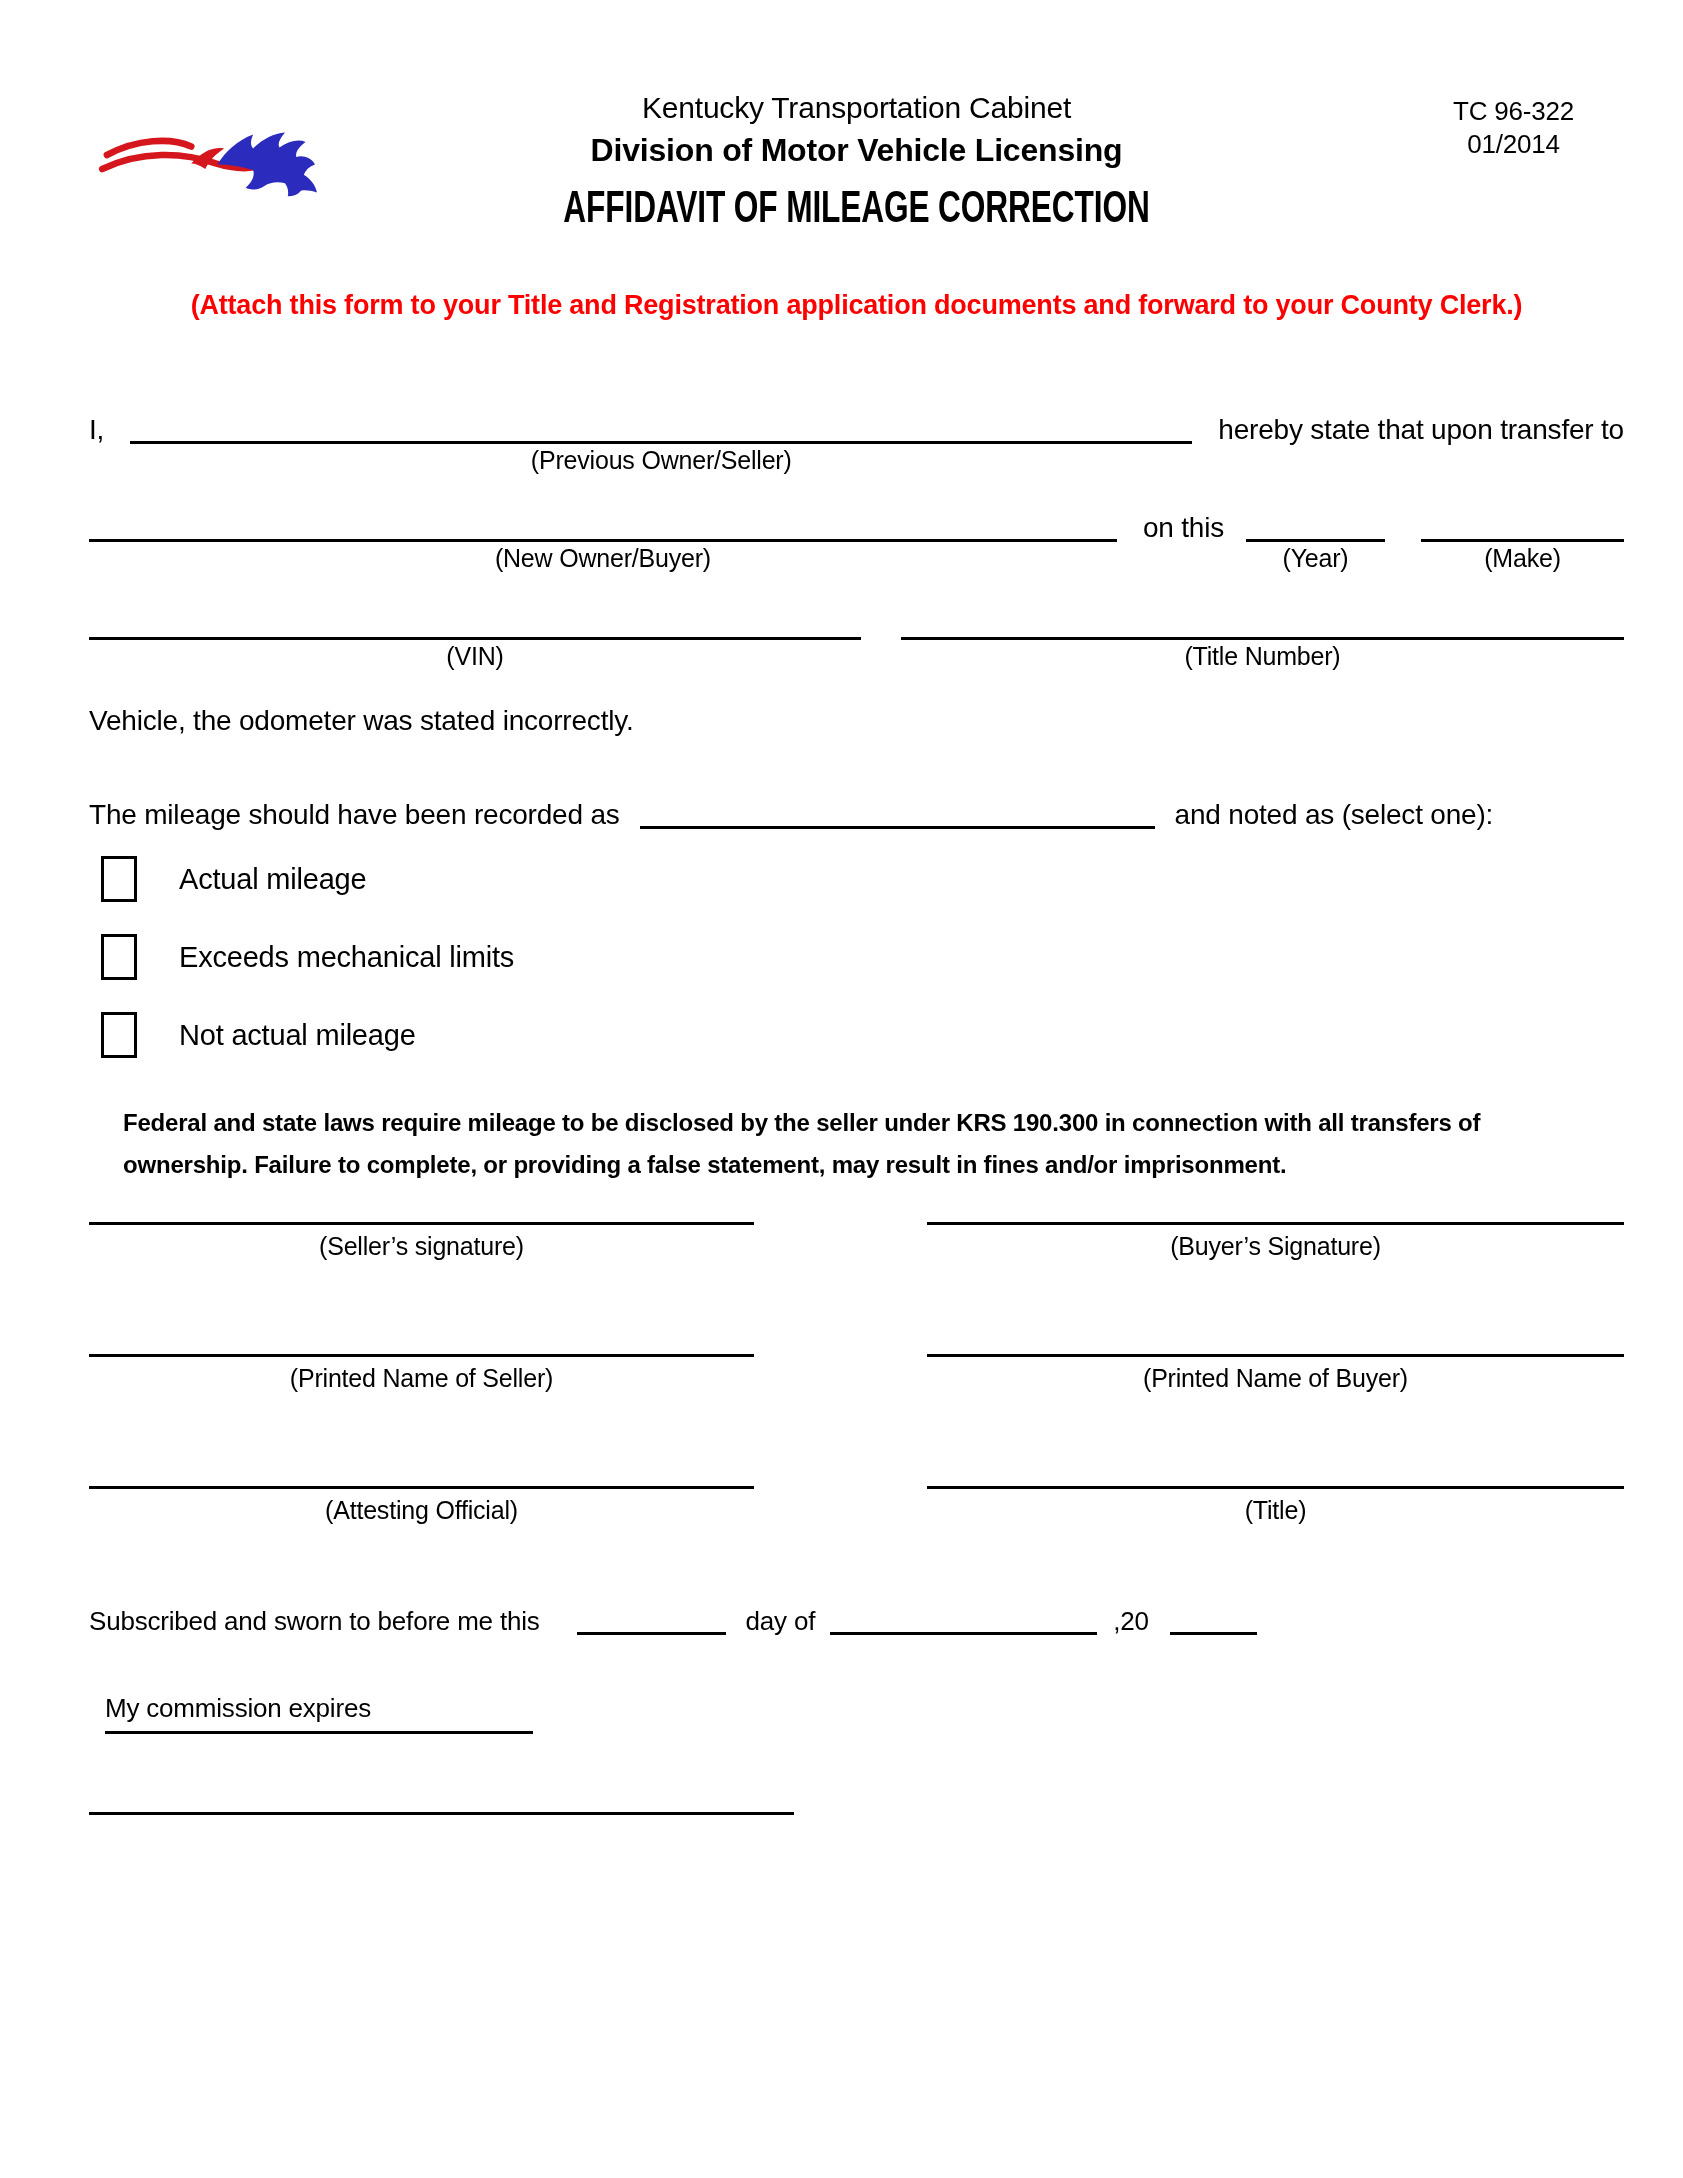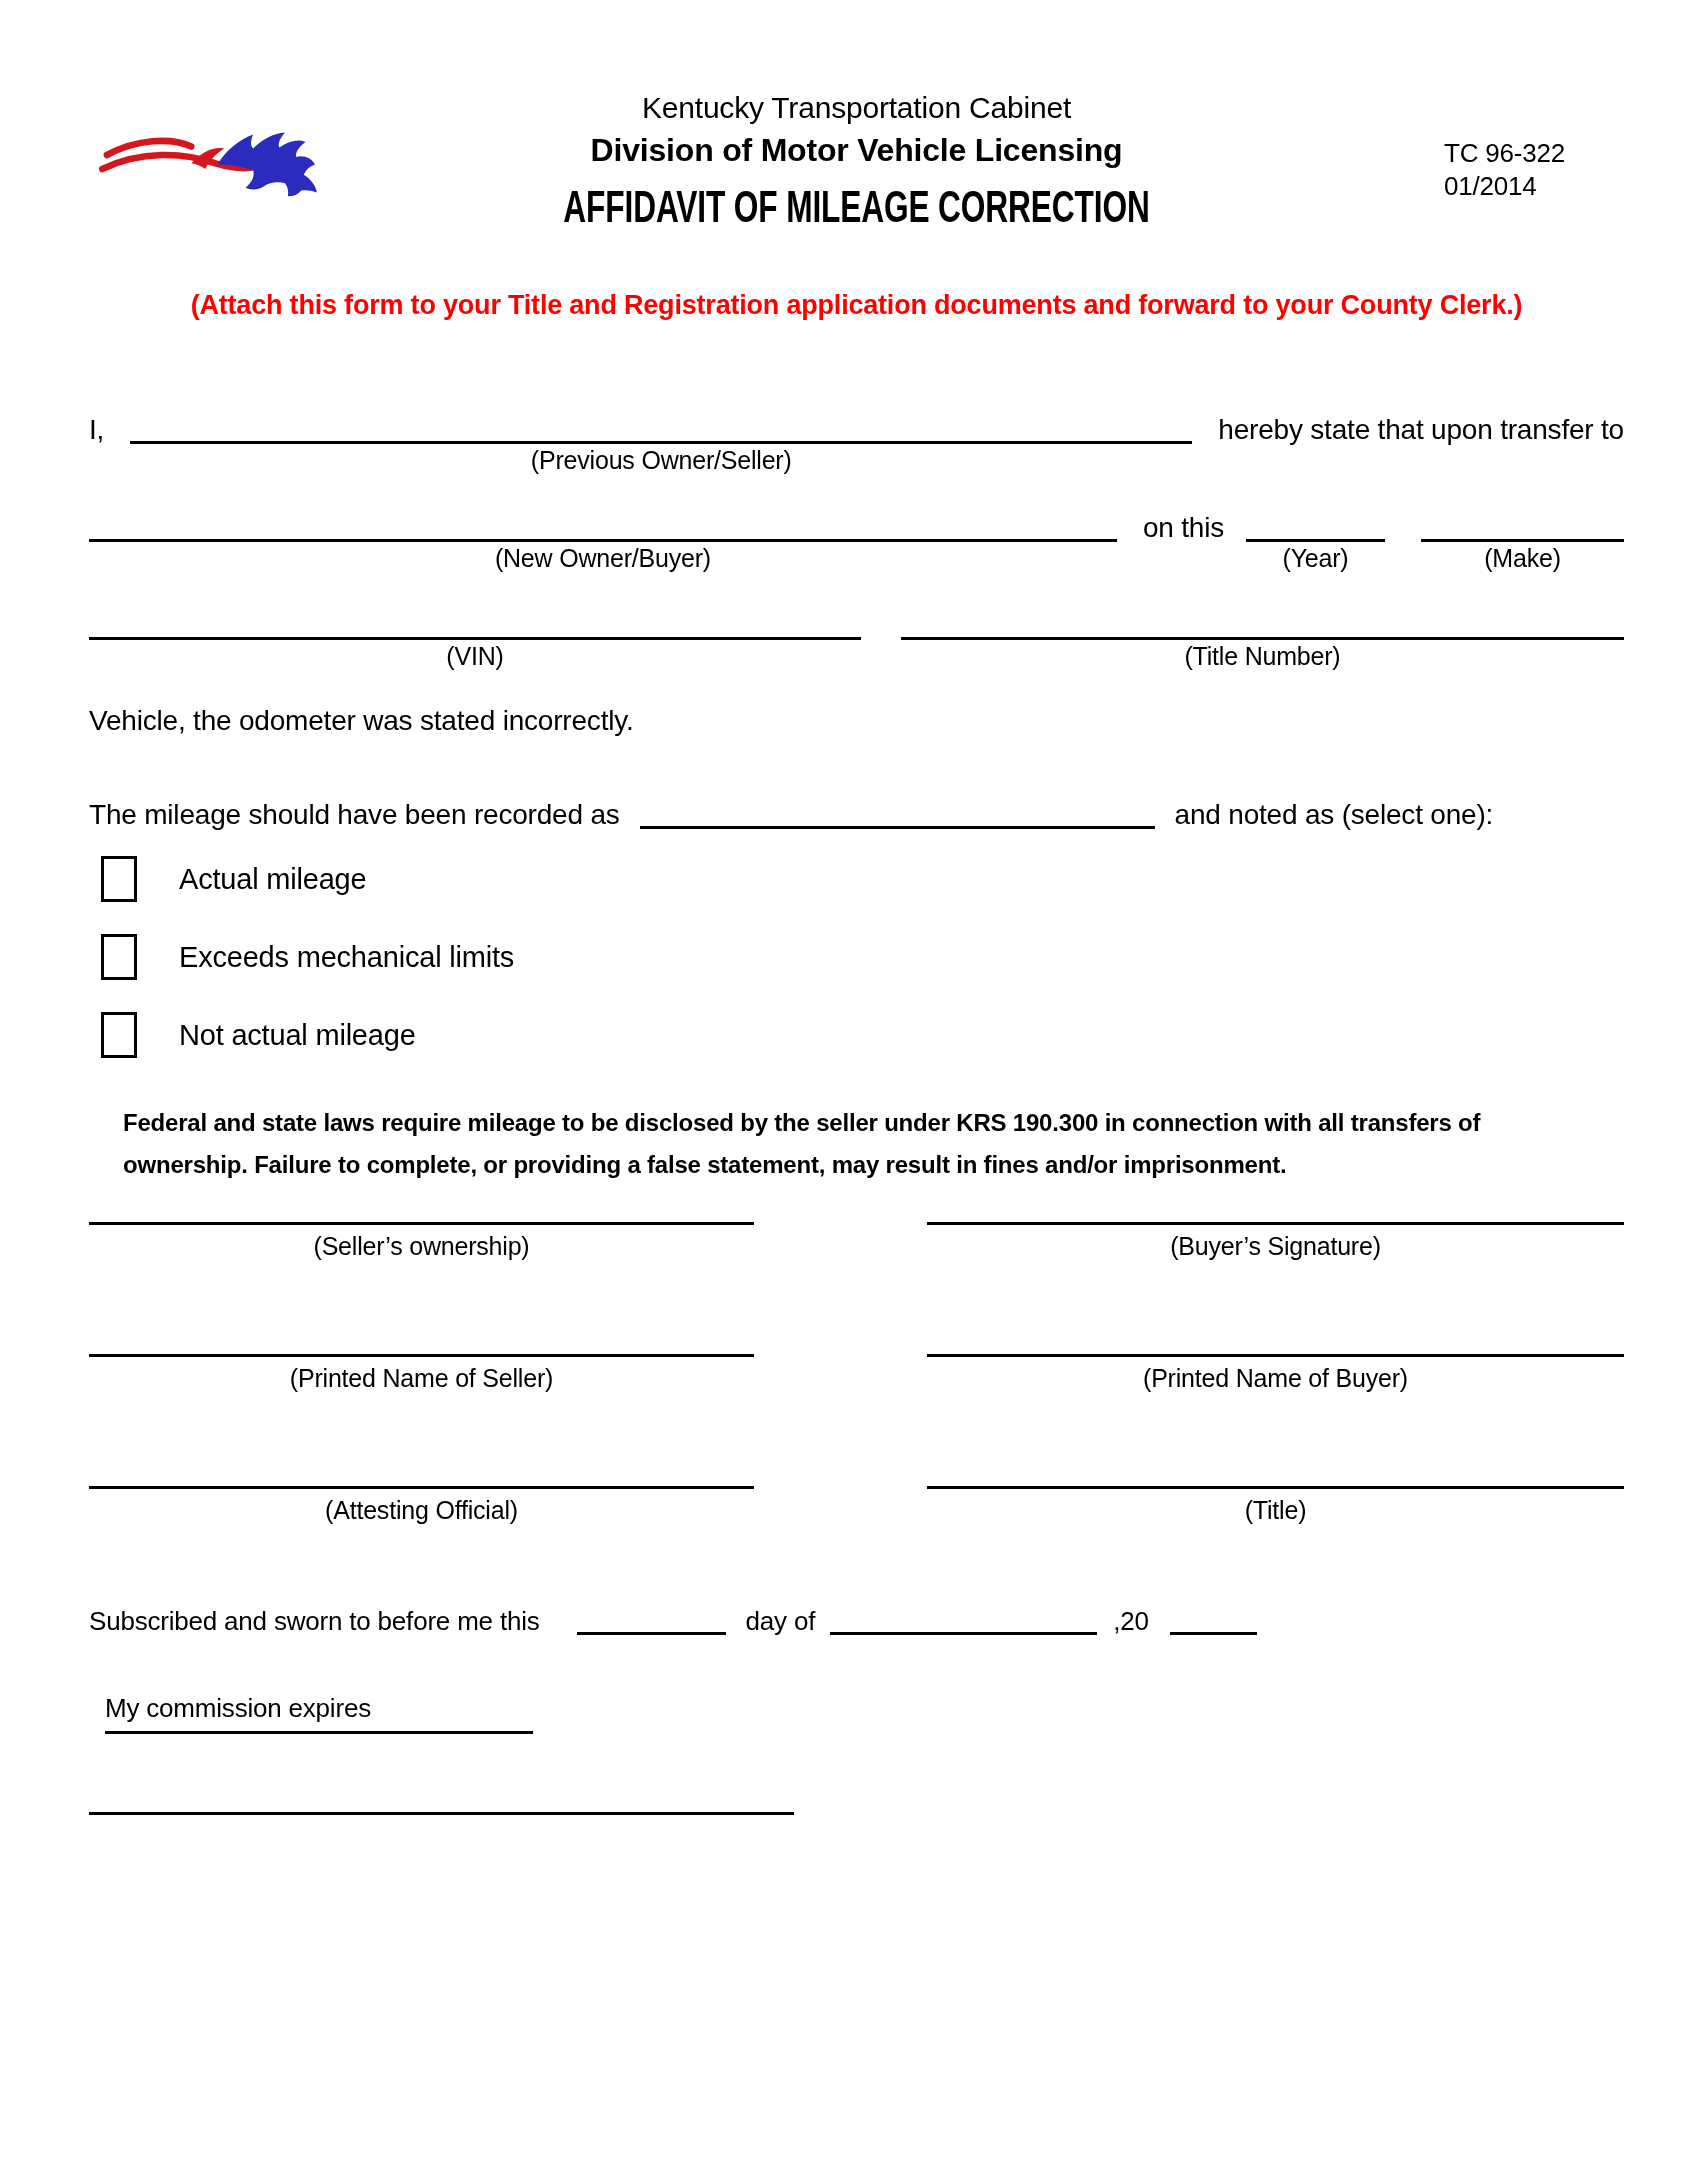--- a/index.html
+++ b/index.html
@@ -14,21 +14,21 @@
   
   .header { position:relative; height:243px; }
   .logo { position:absolute; left:8px; top:125px; width:226px; height:75px; }
   .titles { text-align:center; padding-top:91px; }
   .agency   { font-size:30px; line-height:34px; font-weight:normal; }
   .division { font-size:32px; line-height:38px; font-weight:bold; margin-top:6px; }
   .form-title {
     font-size:44px; line-height:48px; font-weight:bold; margin-top:14px;
     transform:scaleX(0.72); transform-origin:50% 50%; white-space:nowrap;
   }
-  .meta { position:absolute; right:59px; top:95px; font-size:26px; line-height:33px; text-align:left;margin-top:42px; }
+  .meta { position:absolute; right:50px; top:95px; font-size:26px; line-height:33px; text-align:center; }
 
   
   .notice {
     margin-top:45px; text-align:center; font-weight:bold;
     font-size:27px; line-height:34px; color:#ff0000; white-space:nowrap;
   }
 
   
   .frow { display:flex; align-items:baseline; height:38px; margin-bottom:60px; font-size:28px; }
   .blank {
@@ -184,21 +184,21 @@
   <div class="legal">
     <div>Federal and state laws require mileage to be disclosed by the seller under KRS 190.300 in connection with all transfers of</div>
     <div>ownership.  Failure to complete, or providing a false statement, may result in fines and/or imprisonment.</div>
   </div>
 
   <div class="sig-section">
 
     <div class="sig-row">
       <div class="sig-cell c1">
         <div class="sigline"></div>
-        <div class="sig-cap">(Seller’s ownership)</div>
+        <div class="sig-cap">(Seller’s signature)</div>
       </div>
       <div class="sig-cell c2">
         <div class="sigline"></div>
         <div class="sig-cap">(Buyer’s Signature)</div>
       </div>
     </div>
 
     <div class="sig-row">
       <div class="sig-cell c1">
         <div class="sigline"></div>

